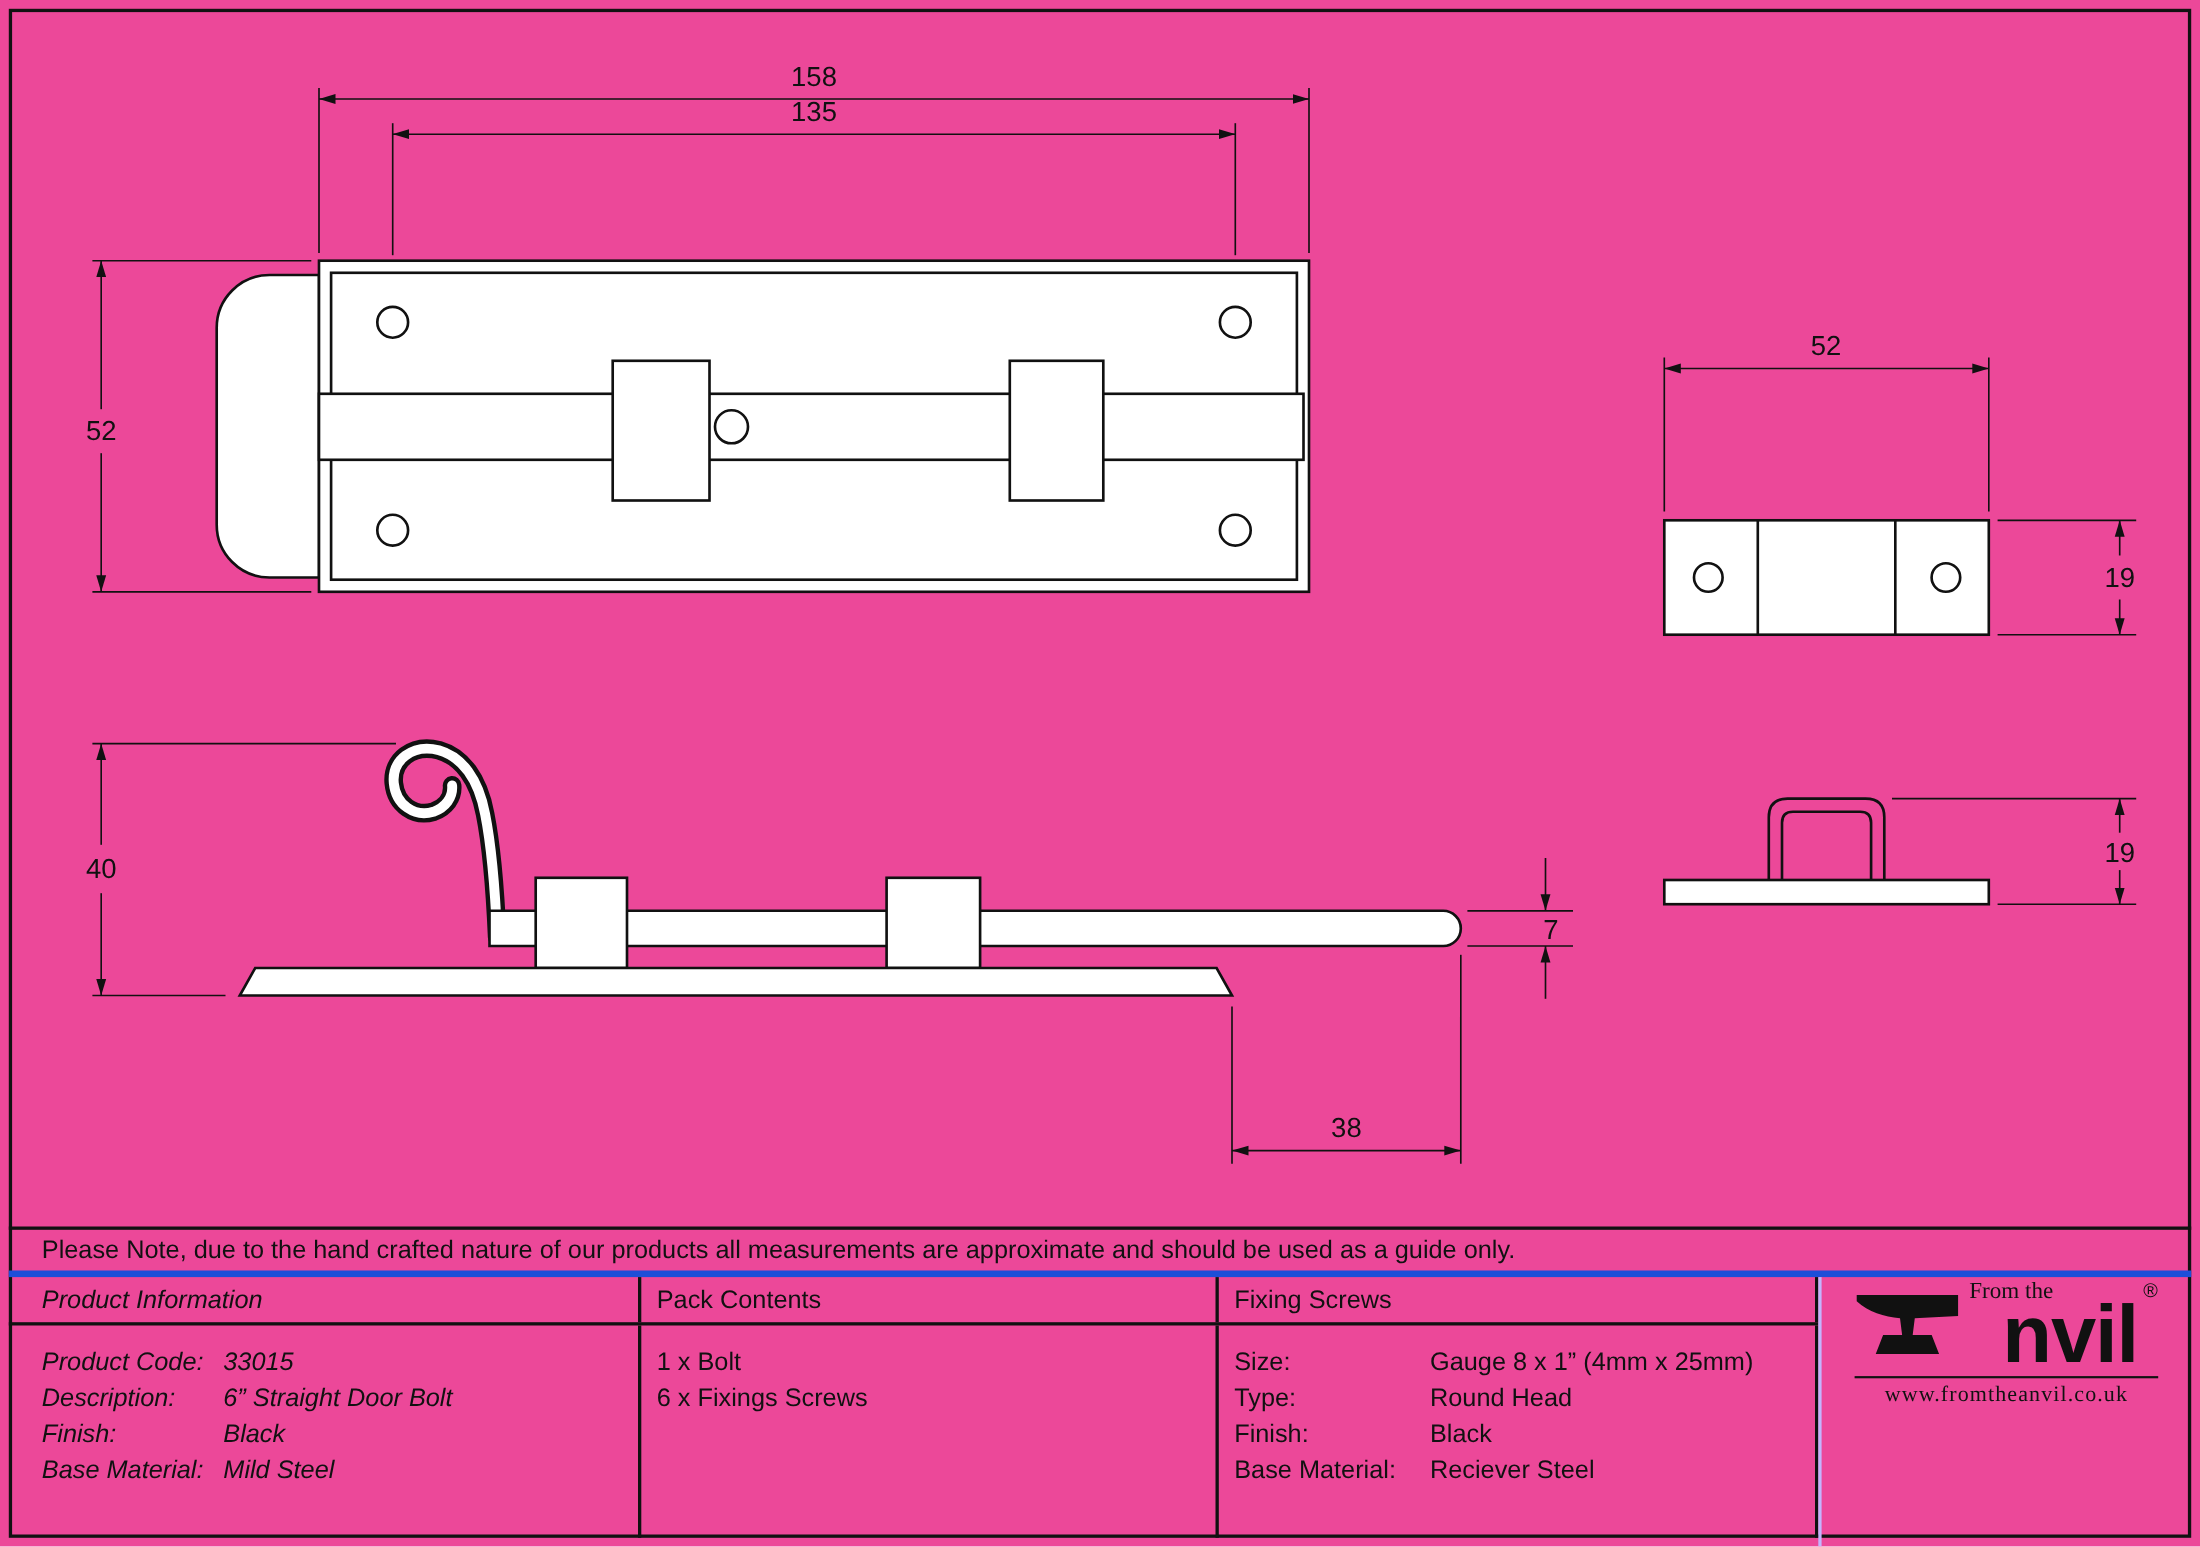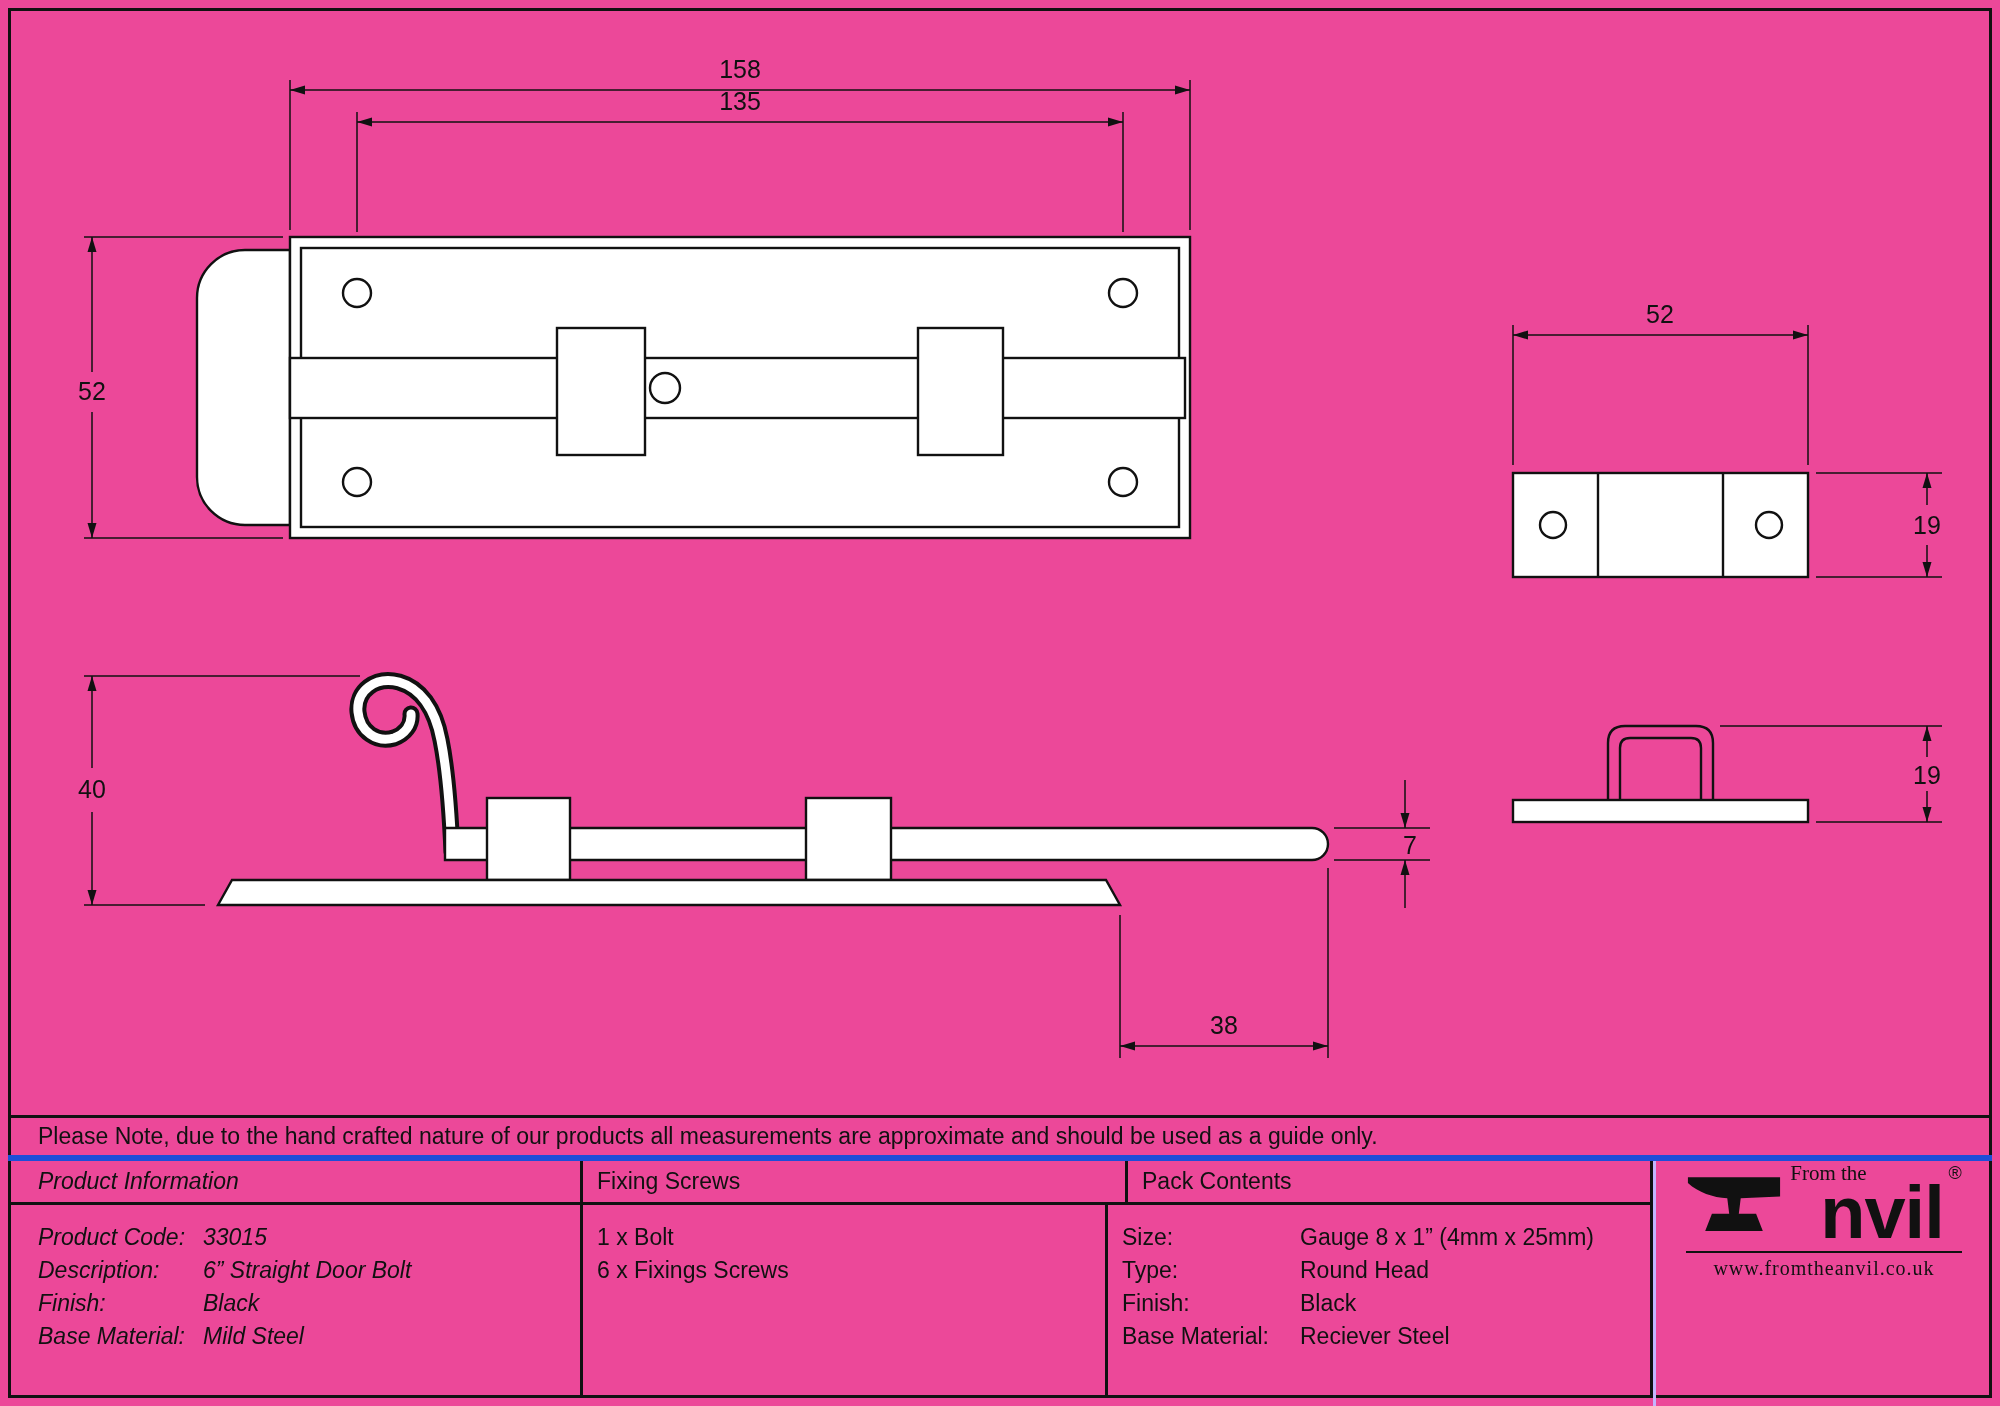--- a/index.html
+++ b/index.html
@@ -142,25 +142,25 @@
   </svg>
 
   <div class="note-row">
     <span>Please Note, due to the hand crafted nature of our products all measurements are approximate and should be used as a guide only.</span>
   </div>
 
   <div class="hdr-row">
     <div class="cell c1">
       <span>Product Information</span>
     </div>
+    <div class="cell c2">
+      <span>Pack Contents</span>
+    </div>
     <div class="cell c3">
       <span>Fixing Screws</span>
-    </div>
-    <div class="cell c2">
-      <span>Pack Contents</span>
     </div>
   </div>
 
   <div class="body-row">
     <div class="cell c1">
       <div class="kv">
         <span>Product Code:</span>
         <span>33015</span>
       </div>
       <div class="kv">

